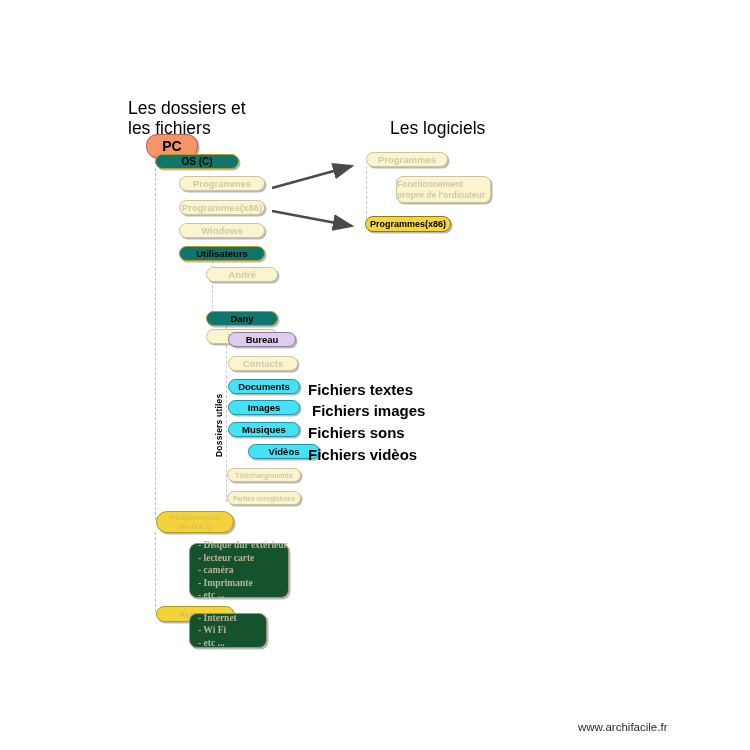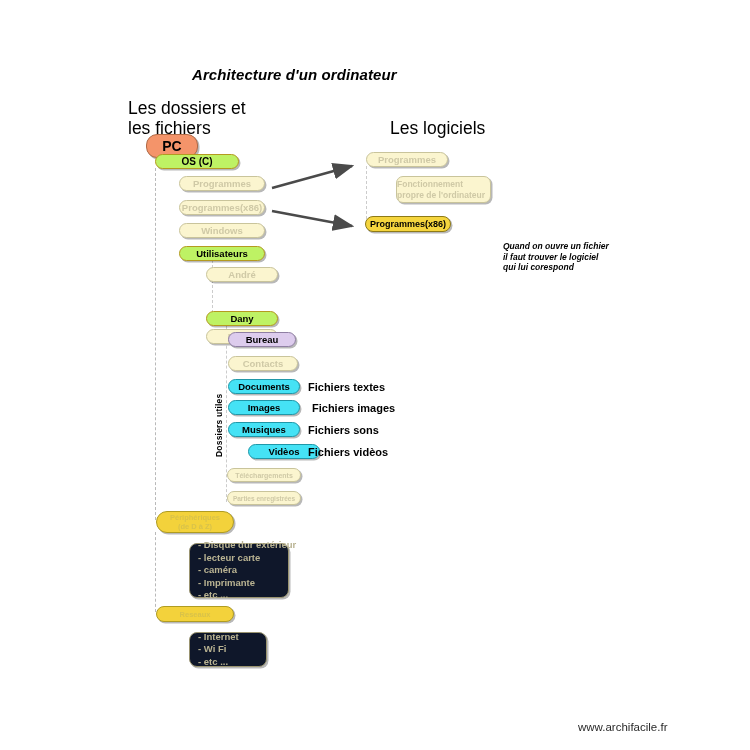--- a/index.html
+++ b/index.html
@@ -50,21 +50,21 @@
     font-style: italic;
     font-weight: bold;
     line-height: 10.5px;
     white-space: pre;
     color: #000;
   }
   #note-logiciel { left: 503px; top: 241px; }
 
   .caption {
     position: absolute;
-    font-size: 11px;
+    font-size: 15px;
     font-weight: bold;
     white-space: nowrap;
     color: #000;
   }
 
   .watermark {
     position: absolute;
     left: 578px;
     top: 721px;
     font-size: 11.5px;
@@ -114,43 +114,42 @@
     justify-content: flex-start;
     text-align: left;
     padding-left: 8px;
     font-weight: bold;
     font-size: 9.5px;
     line-height: 12.5px;
   }
 
   
   .c-pc       { background:#f4946a; border-color:#b06a46; color:#000; }
-  .c-gold     { background:#bef264; border-color:#b49a20; color:#000; }
+  .c-gold     { background:#0f766e; border-color:#b49a20; color:#000; }
   .c-gold2    { background:#f5d53e; border-color:#8e7a16; color:#000; }
   .c-cream    { background:#fbf5cf; border-color:#c9c49b; color:#cfc9a6; }
-  .c-cream-d  { background:#0f172a; border-color:#9a9470; color:#b9b392; }
+  .c-cream-d  { background:#14532d; border-color:#9a9470; color:#b9b392;font-family:Liberation Serif, serif; }
   .c-gold-f   { background:#f3d23b; border-color:#b09c21; color:#d8c24a; }
   .c-purple   { background:#ddcced; border-color:#8f7fa3; color:#000; }
   .c-cyan     { background:#45e2f5; border-color:#1f97a8; color:#000; }
   .c-cyanbox  { background:#45e2f5; border-color:#11839a; color:#000; }
 
   
   .arrow-svg {
     position: absolute;
     left: 0; top: 0;
     width: 750px; height: 750px;
     pointer-events: none;
   }
 </style>
 </head>
 <body>
 
 <div id="canvas">
 
-  <div class="diagram-title">Architecture d'un ordinateur</div>
 
   <div class="section-heading" id="heading-dossiers">Les dossiers et
 les fichiers</div>
   <div class="section-heading" id="heading-logiciels">Les logiciels</div>
 
   <div class="dash-line" style="left:155px; top:168px; height:352px;"></div>
   <div class="dash-line" style="left:155px; top:532px; height:80px;"></div>
   <div class="dash-line thin" style="left:212px; top:260px; height:58px;"></div>
   <div class="dash-line thin" style="left:226px; top:326px; height:176px;"></div>
   <div class="dash-line thin" style="left:366px; top:166px; height:58px;"></div>
@@ -205,38 +204,35 @@
 (de D à Z)</div>
 
   <div class="node block c-cream-d" style="left:189px; top:543px; width:100px; height:55px; border-radius:8px; border-width:1.5px;">- Disque dur extérieur
 - lecteur carte
 - caméra
 - Imprimante
 - etc ...</div>
 
   <div class="node pill c-gold-f" style="left:156px; top:606px; width:78px; height:16px; font-size:7.5px;">Reseaux</div>
 
-  <div class="node block c-cream-d" style="left:189px; top:632px; width:78px; height:35px; border-radius:8px;">- Internet
+  <div class="node block c-cream-d" style="left:189px; top:613px; width:78px; height:35px; border-radius:8px;">- Internet
 - Wi Fi
 - etc ...</div>
 
   <div class="vert-label" style="left:214px; top:457px;">Dossiers utiles</div>
 
   <div class="caption" style="left:308px; top:381px;">Fichiers textes</div>
   <div class="caption" style="left:312px; top:402px;">Fichiers images</div>
   <div class="caption" style="left:308px; top:424px;">Fichiers sons</div>
   <div class="caption" style="left:308px; top:446px;">Fichiers vidèos</div>
 
   <div class="node pill c-cream" style="left:366px; top:152px; width:82px; height:15px;">Programmes</div>
 
   <div class="node block c-cream" style="left:396px; top:176px; width:95px; height:27px; border-radius:7px; padding-left:0; font-size:8.5px; line-height:11px;">Fonctionnement
 propre de l'ordinateur</div>
 
   <div class="node pill c-gold2" style="left:365px; top:216px; width:86px; height:16px; font-size:9px;">Programmes(x86)</div>
 
 
-  <div class="note-text" id="note-logiciel">Quand on ouvre un fichier
-il faut trouver le logiciel
-qui lui corespond</div>
 
   <div class="watermark">www.archifacile.fr</div>
 
 </div>
 
 </body></html>

